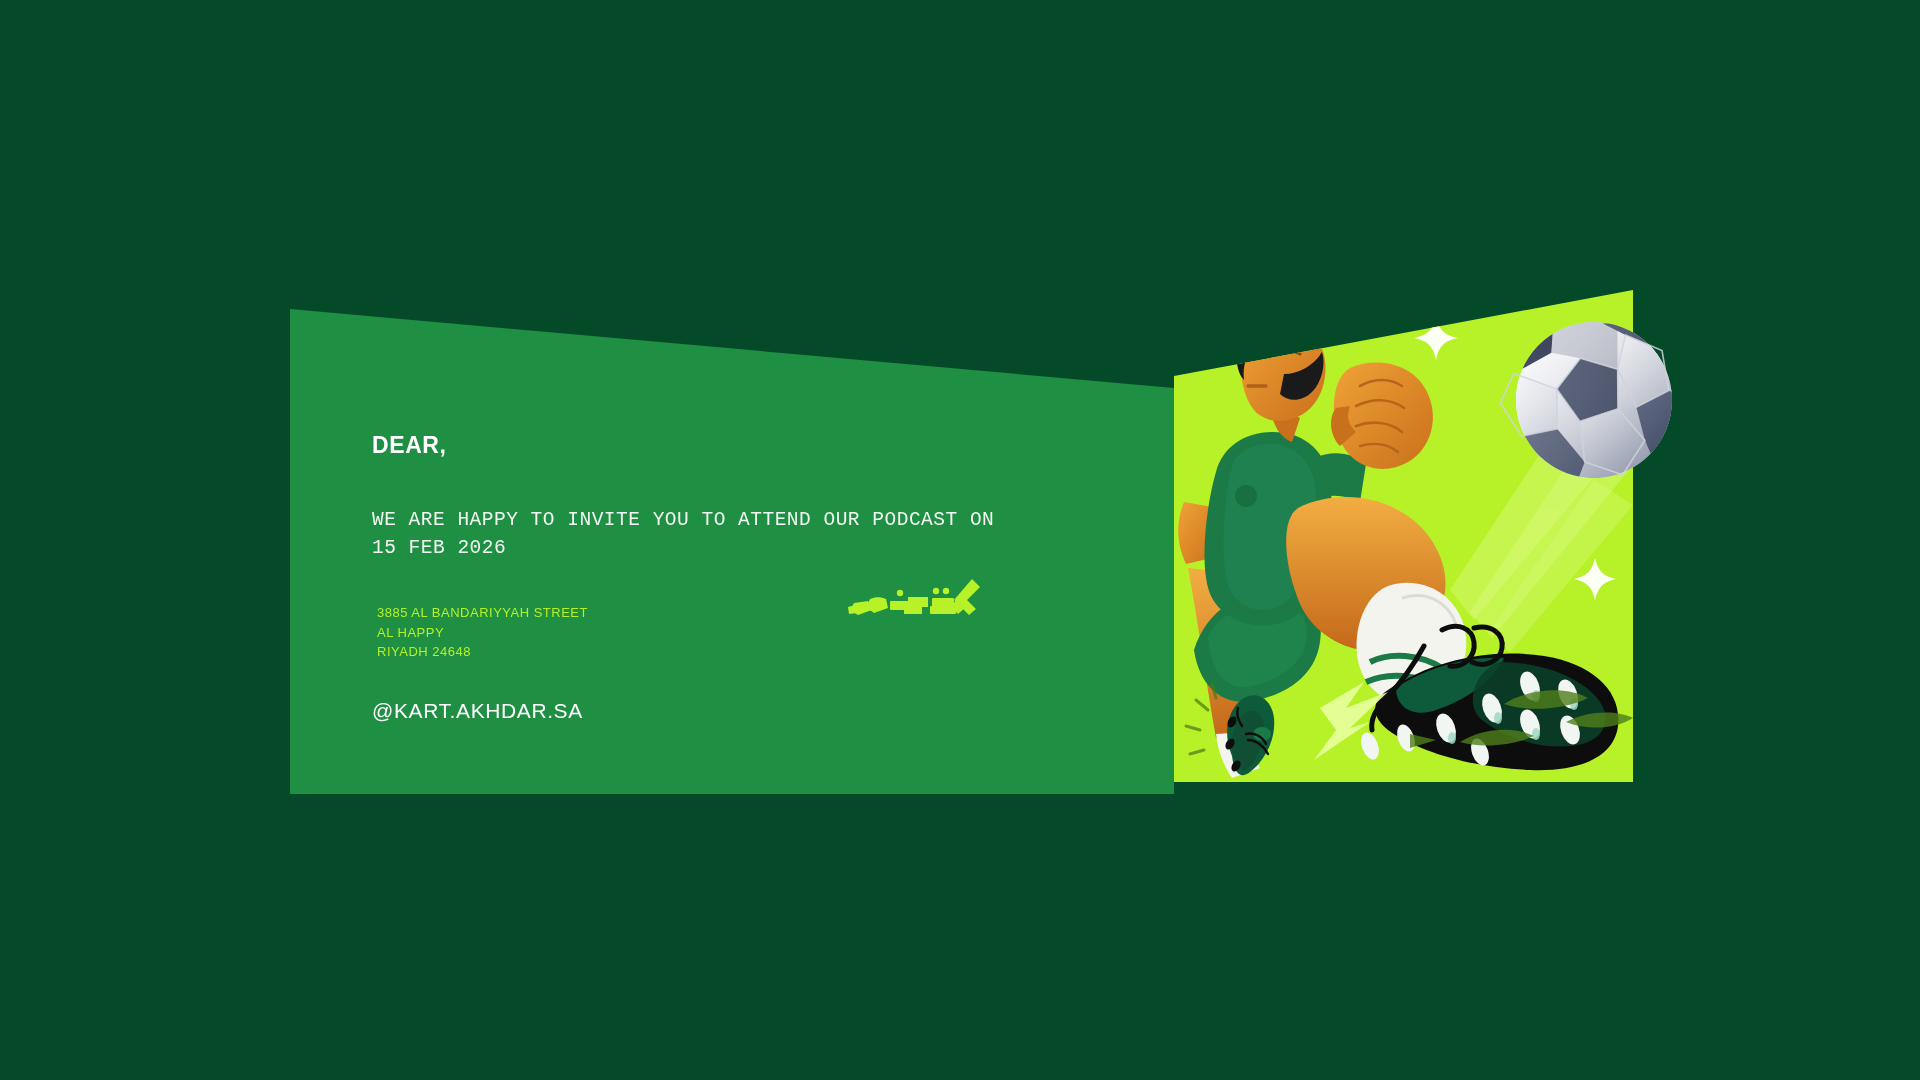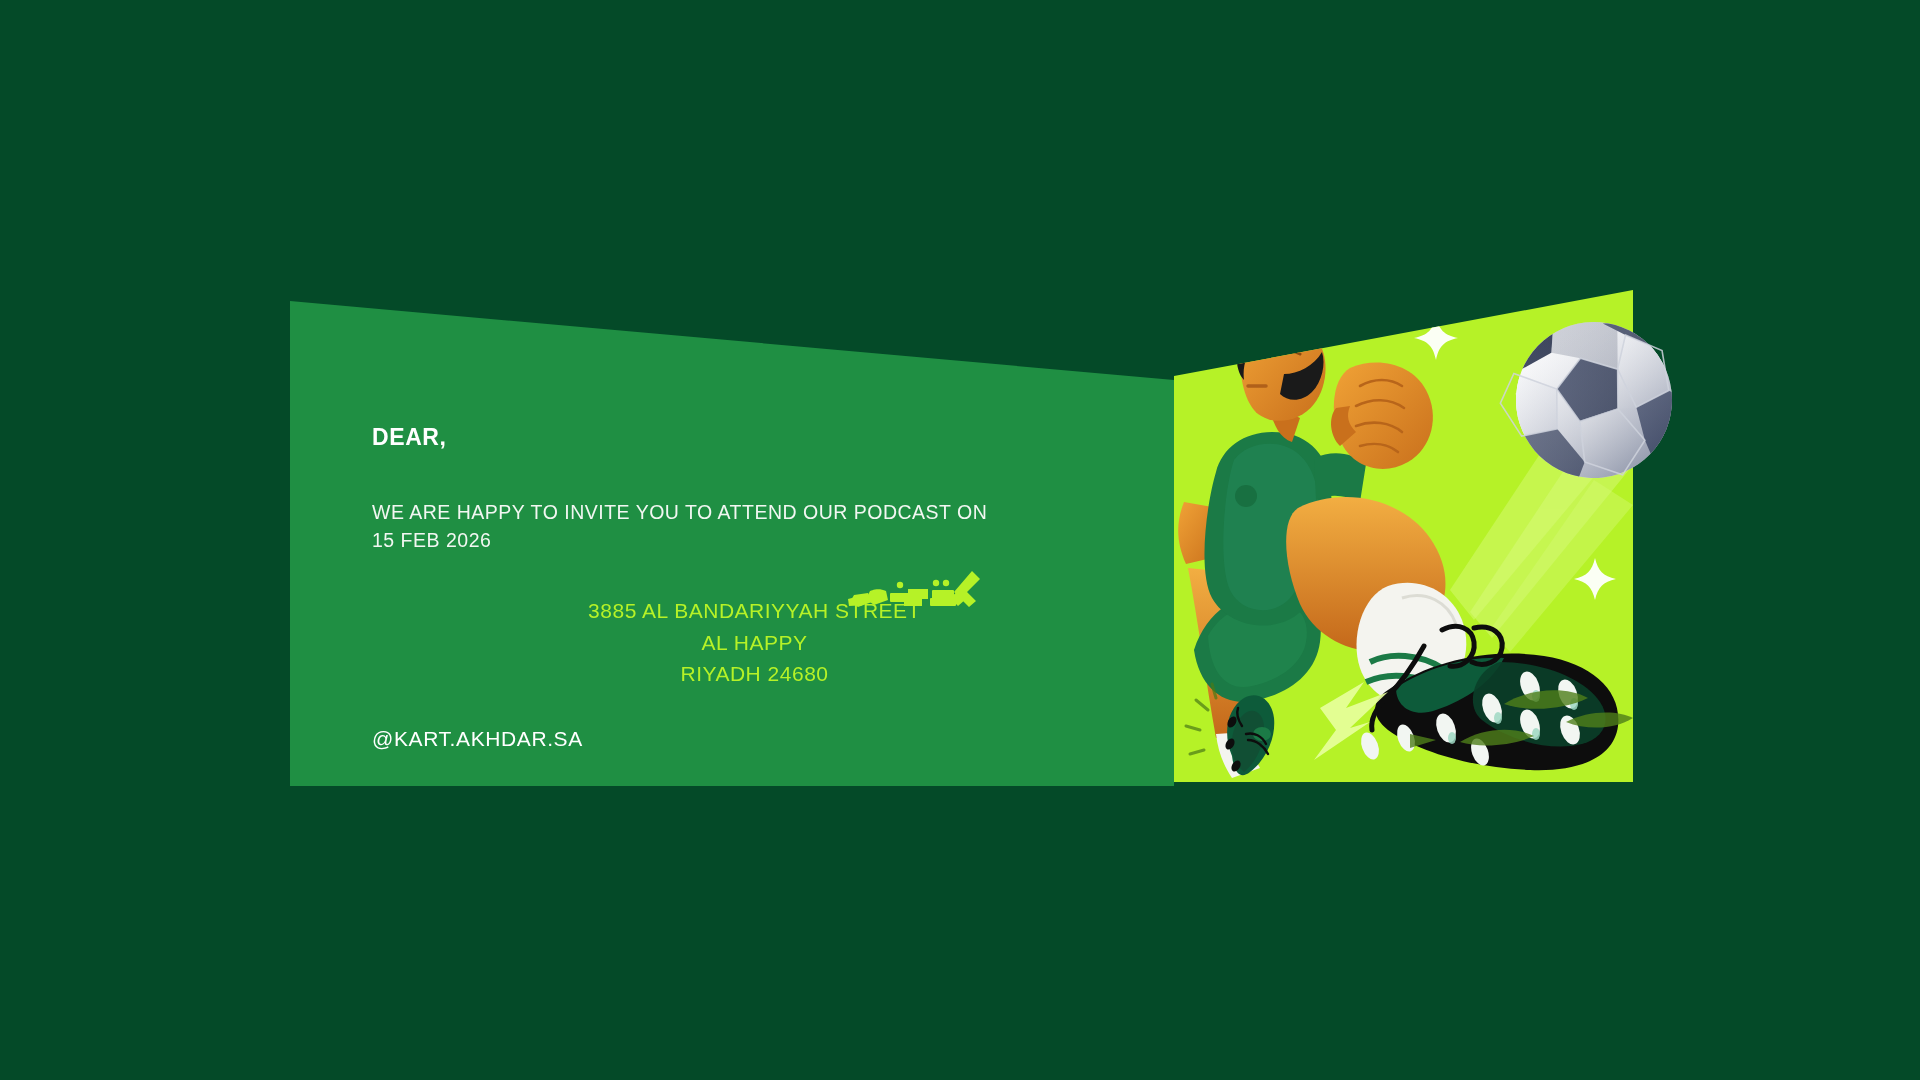--- a/index.html
+++ b/index.html
@@ -20,21 +20,21 @@
   
   #card {
     position:absolute;
     left:290px; top:290px;
     width:1343px; height:492px;
   }
 
   
   .panel-left {
     position:absolute;
-    left:0; top:4px;
+    left:0; top:12px;
     width:924px; height:492px;
     background:#1f8f43;
     clip-path: polygon(0 7px, 884px 86px, 884px 492px, 0 492px);
   }
 
   
   .panel-right {
     position:absolute;
     left:884px; top:0;
     width:459px; height:492px;
@@ -61,30 +61,29 @@
   .salutation div { white-space:nowrap; }
 
   .invite-text {
     margin-top:46px;
     color:#f2f7f2;
     font-size:19.5px;
     letter-spacing:.5px;
     line-height:1.42;
     font-weight:400;
   }
-  .invite-text div { white-space:nowrap; }
+  .invite-text div { white-space:nowrap;font-family:Liberation Mono, monospace; }
 
   .address {
     margin-top:41px;
     color:#b6f227;
-    font-size:21px;
+    font-size:13px;
     letter-spacing:.5px;
     line-height:1.48;
     padding-left:5px;
-    text-align:center;
   }
   .address div { white-space:nowrap; }
 
   .handle {
     margin-top:38px;
     color:#ffffff;
     font-size:21px;
     letter-spacing:.6px;
     white-space:nowrap;
   }
@@ -129,21 +128,21 @@
         </div>
 
         <div class="invite-text">
           <div>WE ARE HAPPY TO INVITE YOU TO ATTEND OUR PODCAST ON</div>
           <div>15 FEB 2026</div>
         </div>
 
         <div class="address">
           <div>3885 AL BANDARIYYAH STREET</div>
           <div>AL HAPPY</div>
-          <div>RIYADH 24680</div>
+          <div>RIYADH 24648</div>
         </div>
 
         <div class="handle">@KART.AKHDAR.SA</div>
 
       </div>
 
       <div class="brand-logo">
         <svg width="136" height="40" viewBox="0 0 136 40" xmlns="http://www.w3.org/2000/svg">
           <g fill="#b6f227">
 

